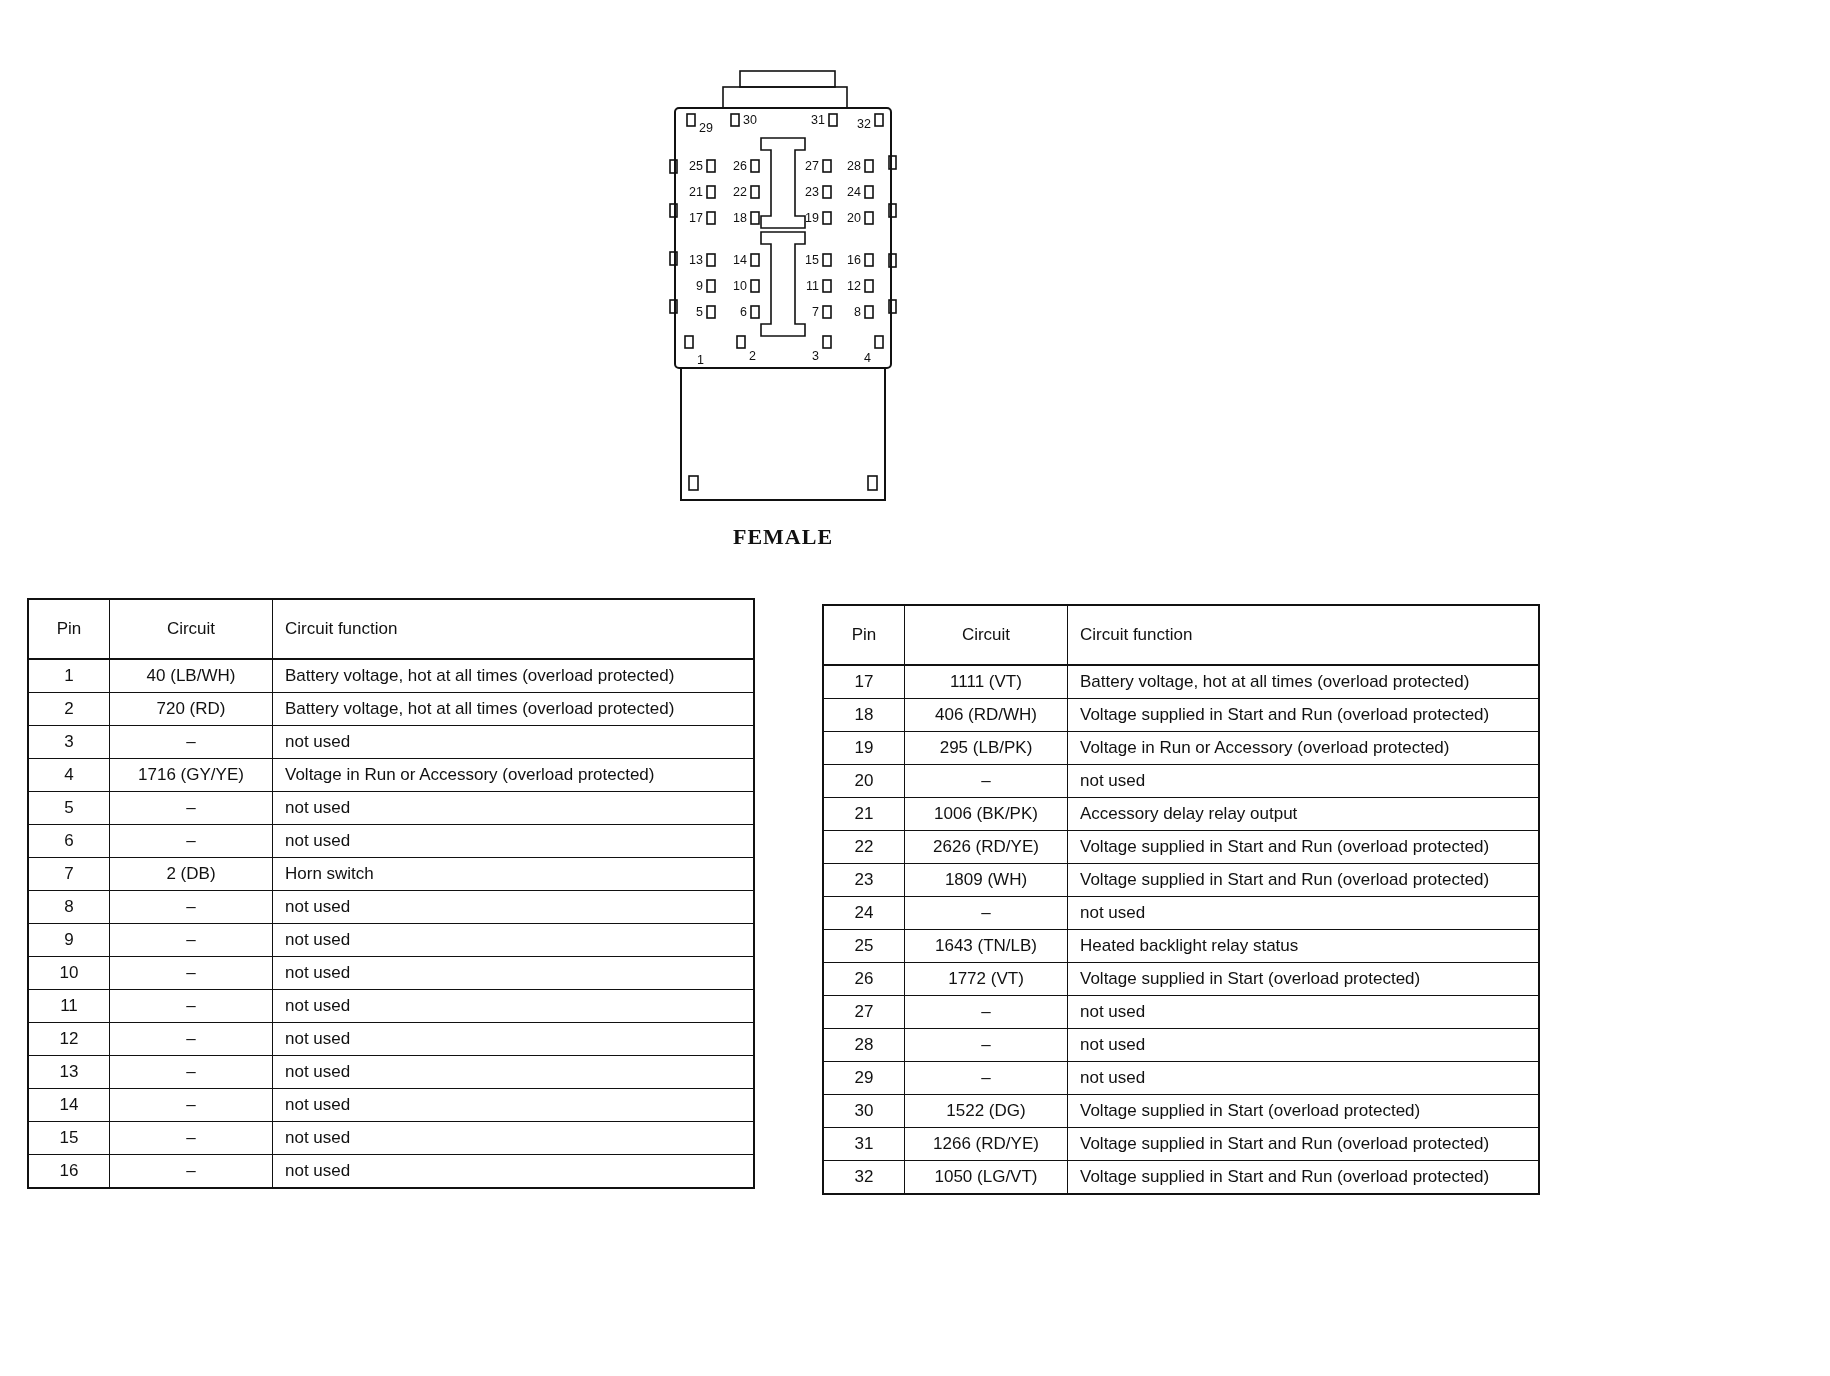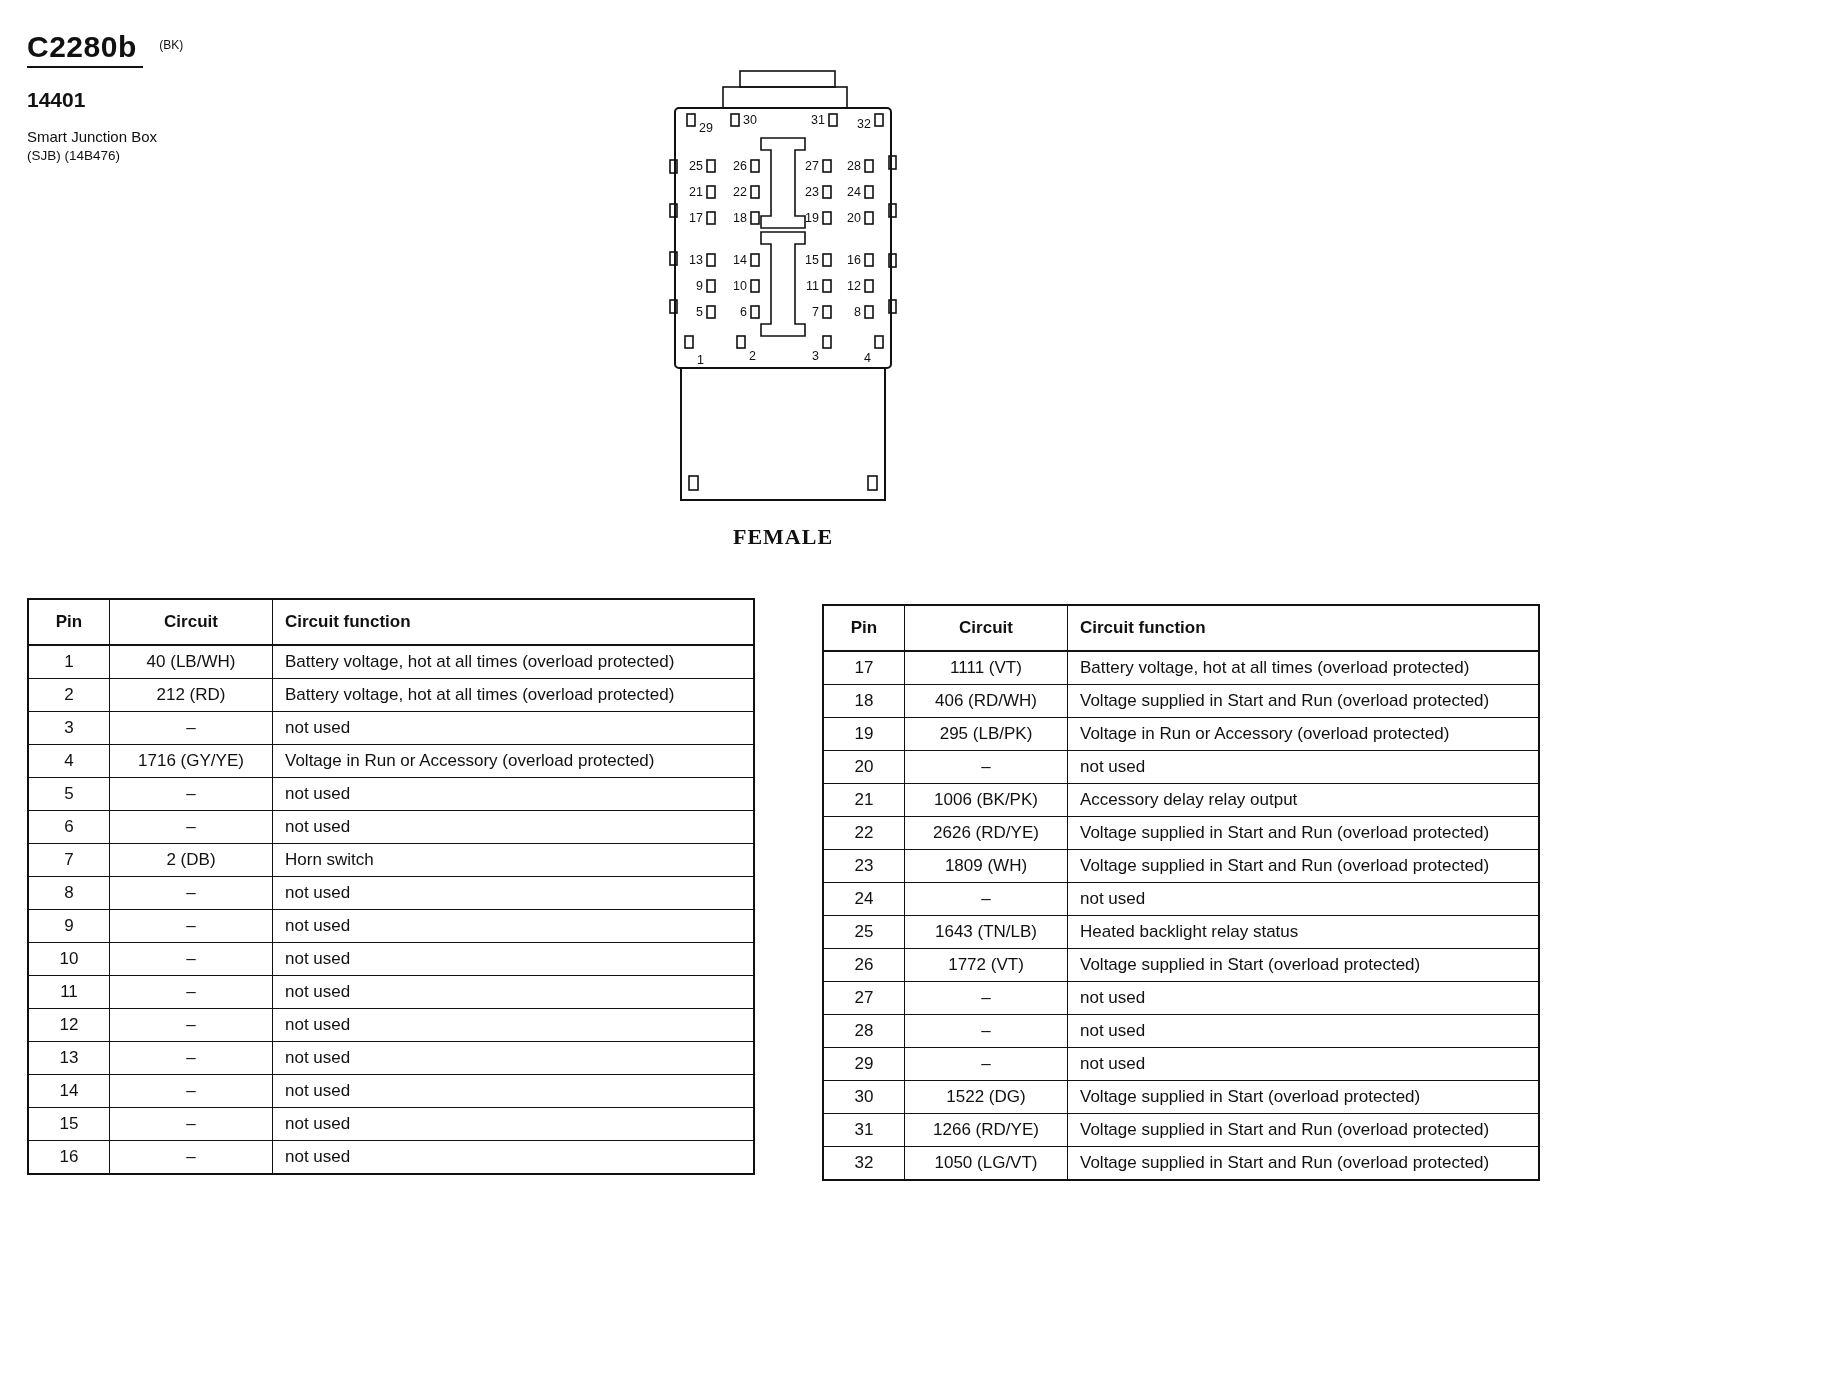--- a/index.html
+++ b/index.html
@@ -29,40 +29,31 @@
   .pin-square { fill:#fff; stroke:#111; stroke-width:1.6; }
   .pin-num { font-size:12.5px; fill:#111; }
   .gender-label { margin-top:12px; font-size:22px; font-weight:bold; letter-spacing:1px;font-family:Liberation Serif, serif; }
 
   
   .table-wrap { position:absolute; }
   #left-table-wrap  { left:27px;  top:598px; width:728px; }
   #right-table-wrap { left:822px; top:604px; width:718px; }
   table { border-collapse:collapse; width:100%; font-size:17px; color:#111; border:2px solid #111; }
   th, td { border:1px solid #111; }
-  th { font-weight:bold; text-align:center; padding:12px 8px; border-bottom:2px solid #111; }
+  th { font-weight:normal; text-align:center; padding:19px 8px; border-bottom:2px solid #111; }
   td { padding:6px 8px; }
   .col-pin { width:64px; text-align:center; }
   .col-circuit { width:146px; text-align:center; }
   .col-function { text-align:left; padding-left:12px;border-radius:10px; }
 </style>
 </head>
 <body>
 
 <div class="page">
 
-  <div class="header">
-    <div>
-      <span class="connector-id">C2280b</span>
-      <span class="connector-color">(BK)</span>
-    </div>
-    <div class="part-number">14401</div>
-    <div class="component-name">Smart Junction Box</div>
-    <div class="component-detail">(SJB) (14B476)</div>
-  </div>
 
   <div class="connector-figure">
     <svg id="connector-svg" width="234" height="442" viewBox="-7 0 234 442" xmlns="http://www.w3.org/2000/svg">
 
       <rect class="outline-thin" x="67" y="1" width="95" height="16"></rect>
       <rect class="outline-thin" x="50" y="17" width="124" height="21"></rect>
 
       <rect class="outline" x="2" y="38" width="216" height="260" rx="4"></rect>
 
       <rect class="outline" x="8" y="298" width="204" height="132"></rect>
@@ -161,21 +152,21 @@
           </tr>
         </thead>
         <tbody>
           <tr>
             <td class="col-pin">1</td>
             <td class="col-circuit">40 (LB/WH)</td>
             <td class="col-function">Battery voltage, hot at all times (overload protected)</td>
           </tr>
           <tr>
             <td class="col-pin">2</td>
-            <td class="col-circuit">212 (RD)</td>
+            <td class="col-circuit">720 (RD)</td>
             <td class="col-function">Battery voltage, hot at all times (overload protected)</td>
           </tr>
           <tr>
             <td class="col-pin">3</td>
             <td class="col-circuit">–</td>
             <td class="col-function">not used</td>
           </tr>
           <tr>
             <td class="col-pin">4</td>
             <td class="col-circuit">1716 (GY/YE)</td>

